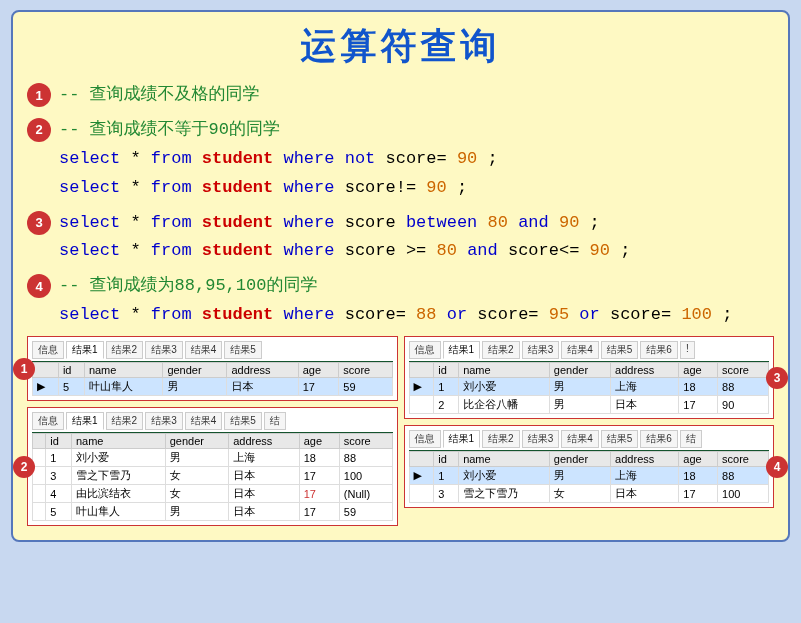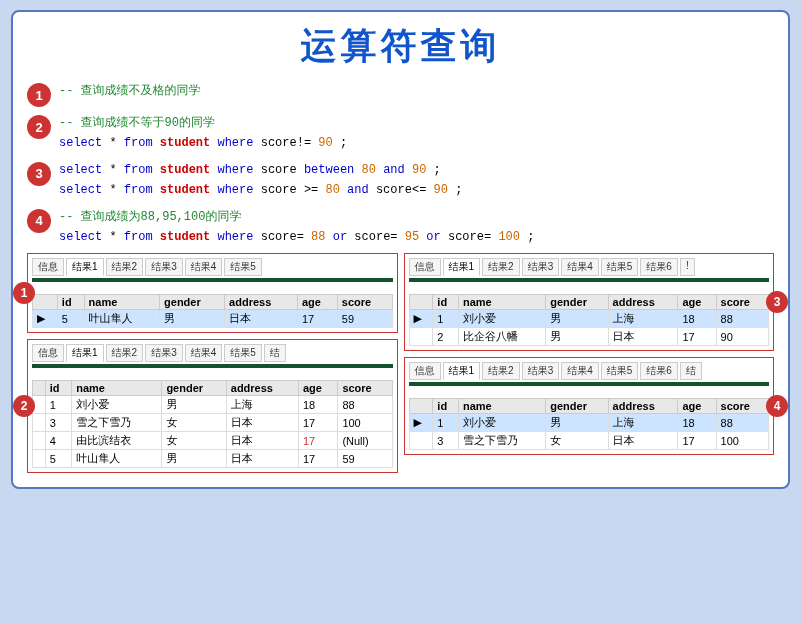--- a/index.html
+++ b/index.html
@@ -4,21 +4,21 @@
   <style>
     * { box-sizing: border-box; margin: 0; padding: 0; }
     body {
       background: #c8d8f0;
       font-family: 'Courier New', Consolas, monospace;
       width: 801px;
       min-height: 623px;
       padding: 10px;
     }
     .main-container {
-      background: #ffffff;
+      background: #fef9c3;
       border: 2px solid #5577bb;
       border-radius: 8px;
       padding: 10px 14px 14px 14px;
       width: 779px;
       margin: 0 auto;
     }
     .page-title {
       text-align: center;
       font-size: 36px;
       font-weight: bold;
@@ -42,21 +42,21 @@
       align-items: center;
       justify-content: center;
       font-size: 13px;
       font-weight: bold;
       flex-shrink: 0;
       margin-right: 8px;
       margin-top: 2px;
       font-family: Arial, sans-serif;
     }
     .code-block {
-      font-size: 12px;
+      font-size: 17px;
       line-height: 1.7;
     }
     .comment { color: #228833; }
     .kw { color: #0000cc; }
     .tbl { color: #cc0000; font-weight: bold; }
     .val { color: #cc6600; }
     .result-panel {
       border: 1.5px solid #cc3333;
       background: white;
       padding: 4px;
@@ -79,22 +79,22 @@
       align-items: center;
       justify-content: center;
       font-size: 12px;
       font-weight: bold;
       font-family: Arial, sans-serif;
       z-index: 10;
     }
     .tab-bar {
       display: flex;
       gap: 2px;
-      margin-bottom: 12px;
-      border-bottom: 4px solid #14532d;
+      margin-bottom: 0;
+      border-bottom: 1px solid #14532d;
       padding-bottom: 2px;
     }
     .tab {
       padding: 1px 5px;
       font-size: 10px;
       color: #333;
       cursor: pointer;
       border: 1px solid #ccc;
       background: #f5f5f5;
     }
@@ -107,21 +107,21 @@
     .data-table {
       width: 100%;
       border-collapse: collapse;
       font-size: 11px;
     }
     .data-table th {
       background: #e8e8e8;
       border: 1px solid #ccc;
       padding: 1px 4px;
       text-align: left;
-      font-weight: bold;
+      font-weight: normal;
     }
     .data-table td {
       border: 1px solid #ddd;
       padding: 1px 4px;
     }
     .data-table tr.selected td {
       background: #cce4ff;
     }
     .results-wrapper {
       display: flex;
@@ -155,20 +155,34 @@
     <div class="badge">1</div>
     <div class="code-block">
       <div><span class="comment">-- 查询成绩不及格的同学</span></div>
     </div>
   </div>
 
   <div class="section">
     <div class="badge">2</div>
     <div class="code-block">
       <div><span class="comment">-- 查询成绩不等于90的同学</span></div>
+      <div>
+        <span class="kw">select</span>
+        <span> * </span>
+        <span class="kw">from</span>
+        <span> </span>
+        <span class="tbl">student</span>
+        <span> </span>
+        <span class="kw">where</span>
+        <span> </span>
+        <span class="kw">not</span>
+        <span> score=</span>
+        <span class="val">90</span>
+        <span>;</span>
+      </div>
       <div>
         <span class="kw">select</span>
         <span> * </span>
         <span class="kw">from</span>
         <span> </span>
         <span class="tbl">student</span>
         <span> </span>
         <span class="kw">where</span>
         <span> score!=</span>
         <span class="val">90</span>

